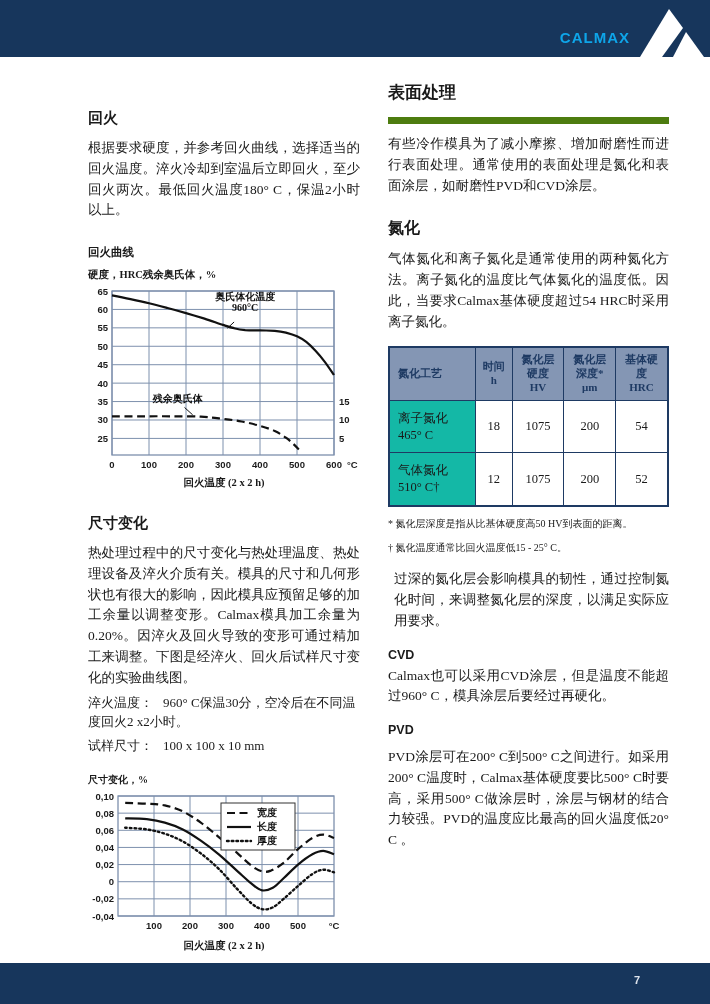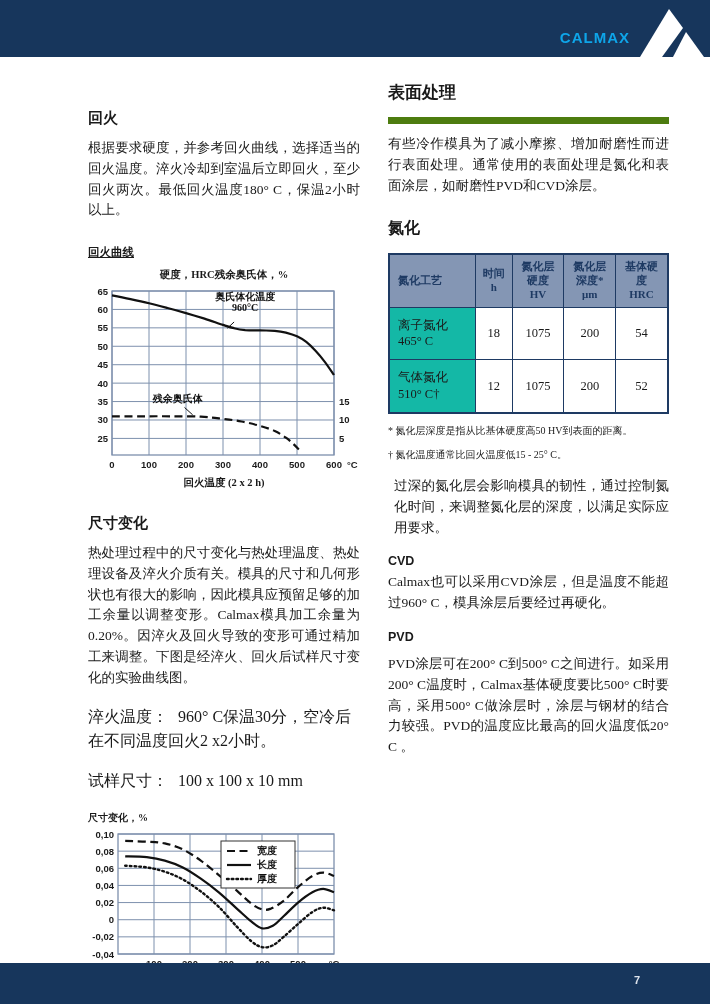--- a/index.html
+++ b/index.html
@@ -14,25 +14,25 @@
   
   .col{position:absolute;top:57px;}
   .col-left{left:88px;width:272px;}
   .col-right{left:388px;width:281px;}
   h2.sec{font-size:15px;font-weight:700;margin:0 0 0 0;}
   .col-left h2.sec{margin-top:52px;}
   h1.big{font-size:17px;font-weight:700;margin:24px 0 0 0;padding-bottom:13px;border-bottom:7px solid #4d7c0f;}
   h3.sub{font-size:16px;font-weight:700;margin:22px 0 0 0;}
   h4.coat{font:700 12.5px "Liberation Sans",sans-serif;margin:16px 0 0 0;}
   p.body{font-size:13.5px;line-height:1.54;margin:10px 0 0 0;text-align:justify;}
-  p.spec{font-size:16px;line-height:1.5;margin:16px 0 0 0;}
+  p.spec{font-size:13px;line-height:1.5;margin:4px 0 0 0;}
   p.spec .lab{margin-right:10px;}
-  .chart-label{font-size:11.5px;font-weight:700;margin-top:24px;text-decoration:underline;}
+  .chart-label{font-size:11.5px;font-weight:700;margin-top:24px;}
   .chart{margin-top:8px;}
-  .chart-head{display:flex;justify-content:center;font-size:10.5px;font-weight:600;margin-bottom:3px;}
+  .chart-head{display:flex;justify-content:flex-start;font-size:10.5px;font-weight:600;margin-bottom:3px;}
   .chart-ylab{font-size:10px;font-weight:700;margin-top:18px;margin-bottom:3px;}
   .chart-xlabel{text-align:center;font-size:10.5px;font-weight:600;margin-top:1px;}
   svg.plot{display:block;}
   .tick{font:600 9.5px "Liberation Sans",sans-serif;fill:#1a1a1a;}
   .ann{font:600 10px "Liberation Serif",serif;fill:#111;}
   
   table.nit{border-collapse:collapse;width:100%;margin-top:14px;border:2px solid #1E3A63;}
   table.nit th,table.nit td{border:1.5px solid #1E3A63;white-space:pre-line;vertical-align:middle;}
   table.nit th{background:#8496B4;color:#1E3A63;font-size:11px;font-weight:700;text-align:center;padding:5px 2px;line-height:1.25;}
   table.nit td{font-size:12.5px;text-align:center;padding:9px 2px;background:#fff;}
@@ -166,20 +166,21 @@
       </svg>
     <div class="chart-xlabel">回火温度  (2 x 2 h)</div>
   </div>
 </section>
 
 <section class="col col-right">
   <h1 class="big">表面处理</h1>
   <p class="body">有些冷作模具为了减小摩擦、增加耐磨性而进行表面处理。通常使用的表面处理是氮化和表面涂层，如耐磨性PVD和CVD涂层。</p>
 
   <h3 class="sub">氮化</h3>
+  <p class="body">气体氮化和离子氮化是通常使用的两种氮化方法。离子氮化的温度比气体氮化的温度低。因此，当要求Calmax基体硬度超过54 HRC时采用离子氮化。</p>
 
   <table class="nit">
     <thead>
       <tr>
         <th class="c1">氮化工艺</th>
         <th>时间
 h</th>
         <th>氮化层
 硬度
 HV</th>

